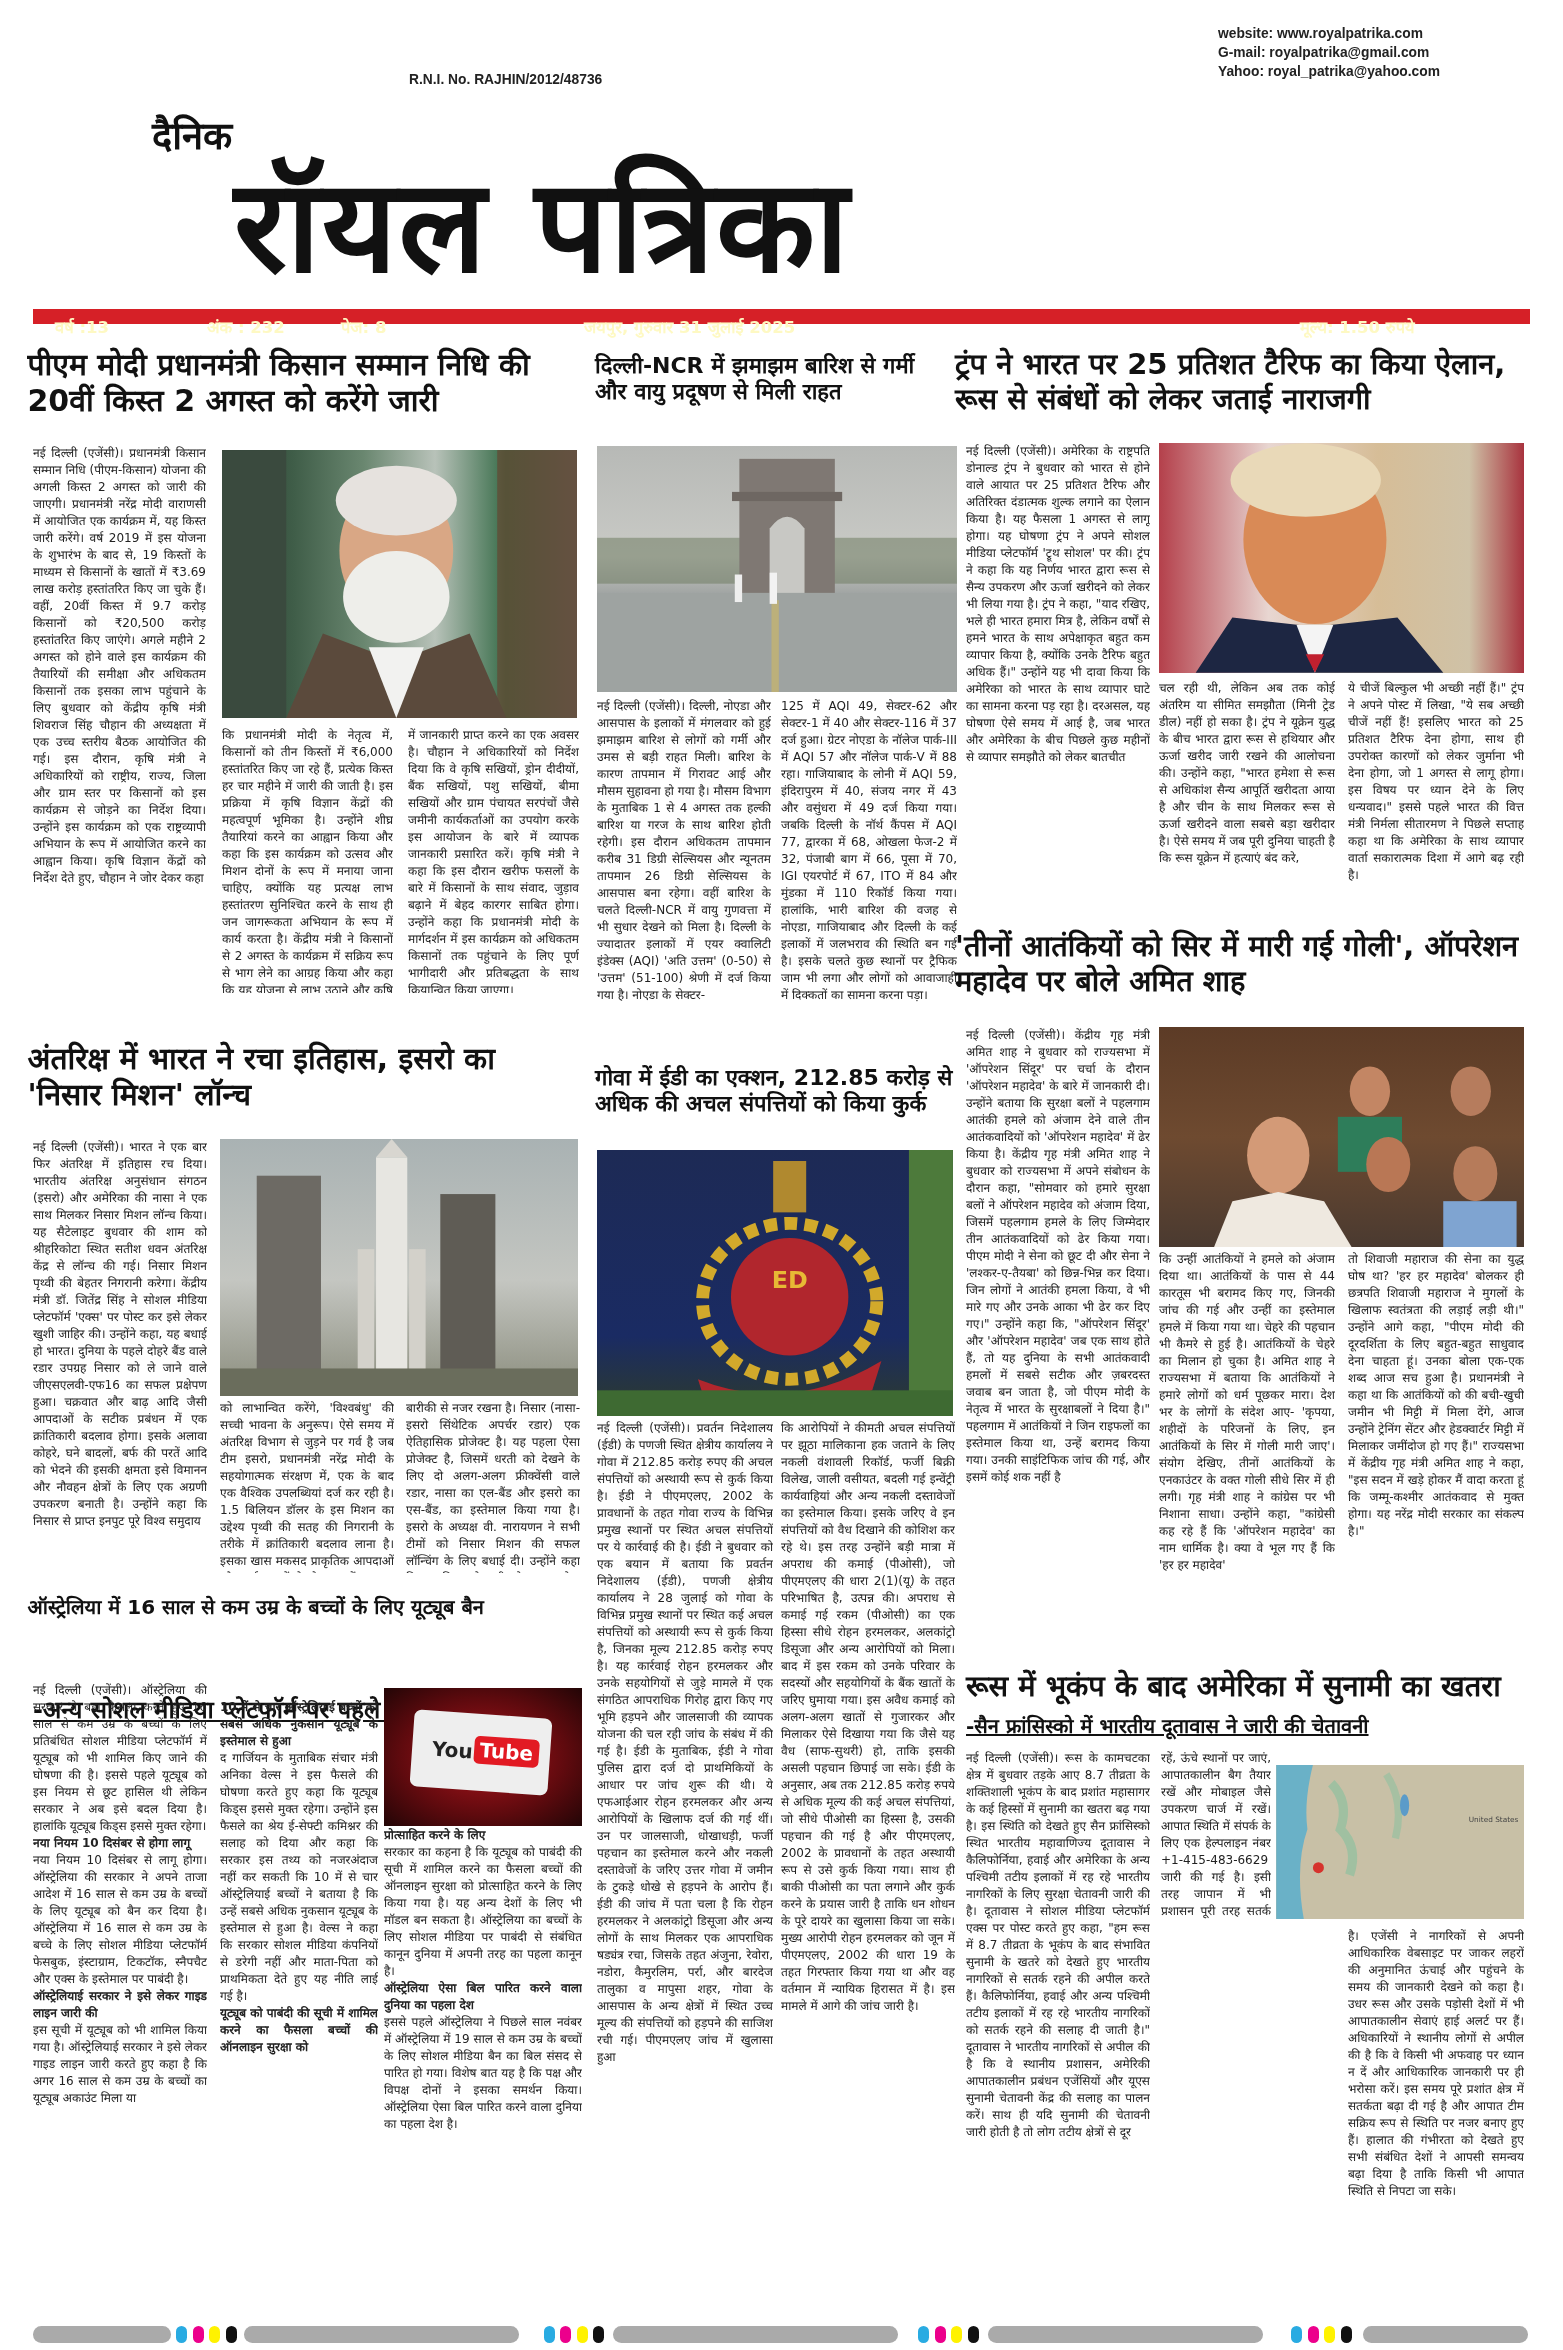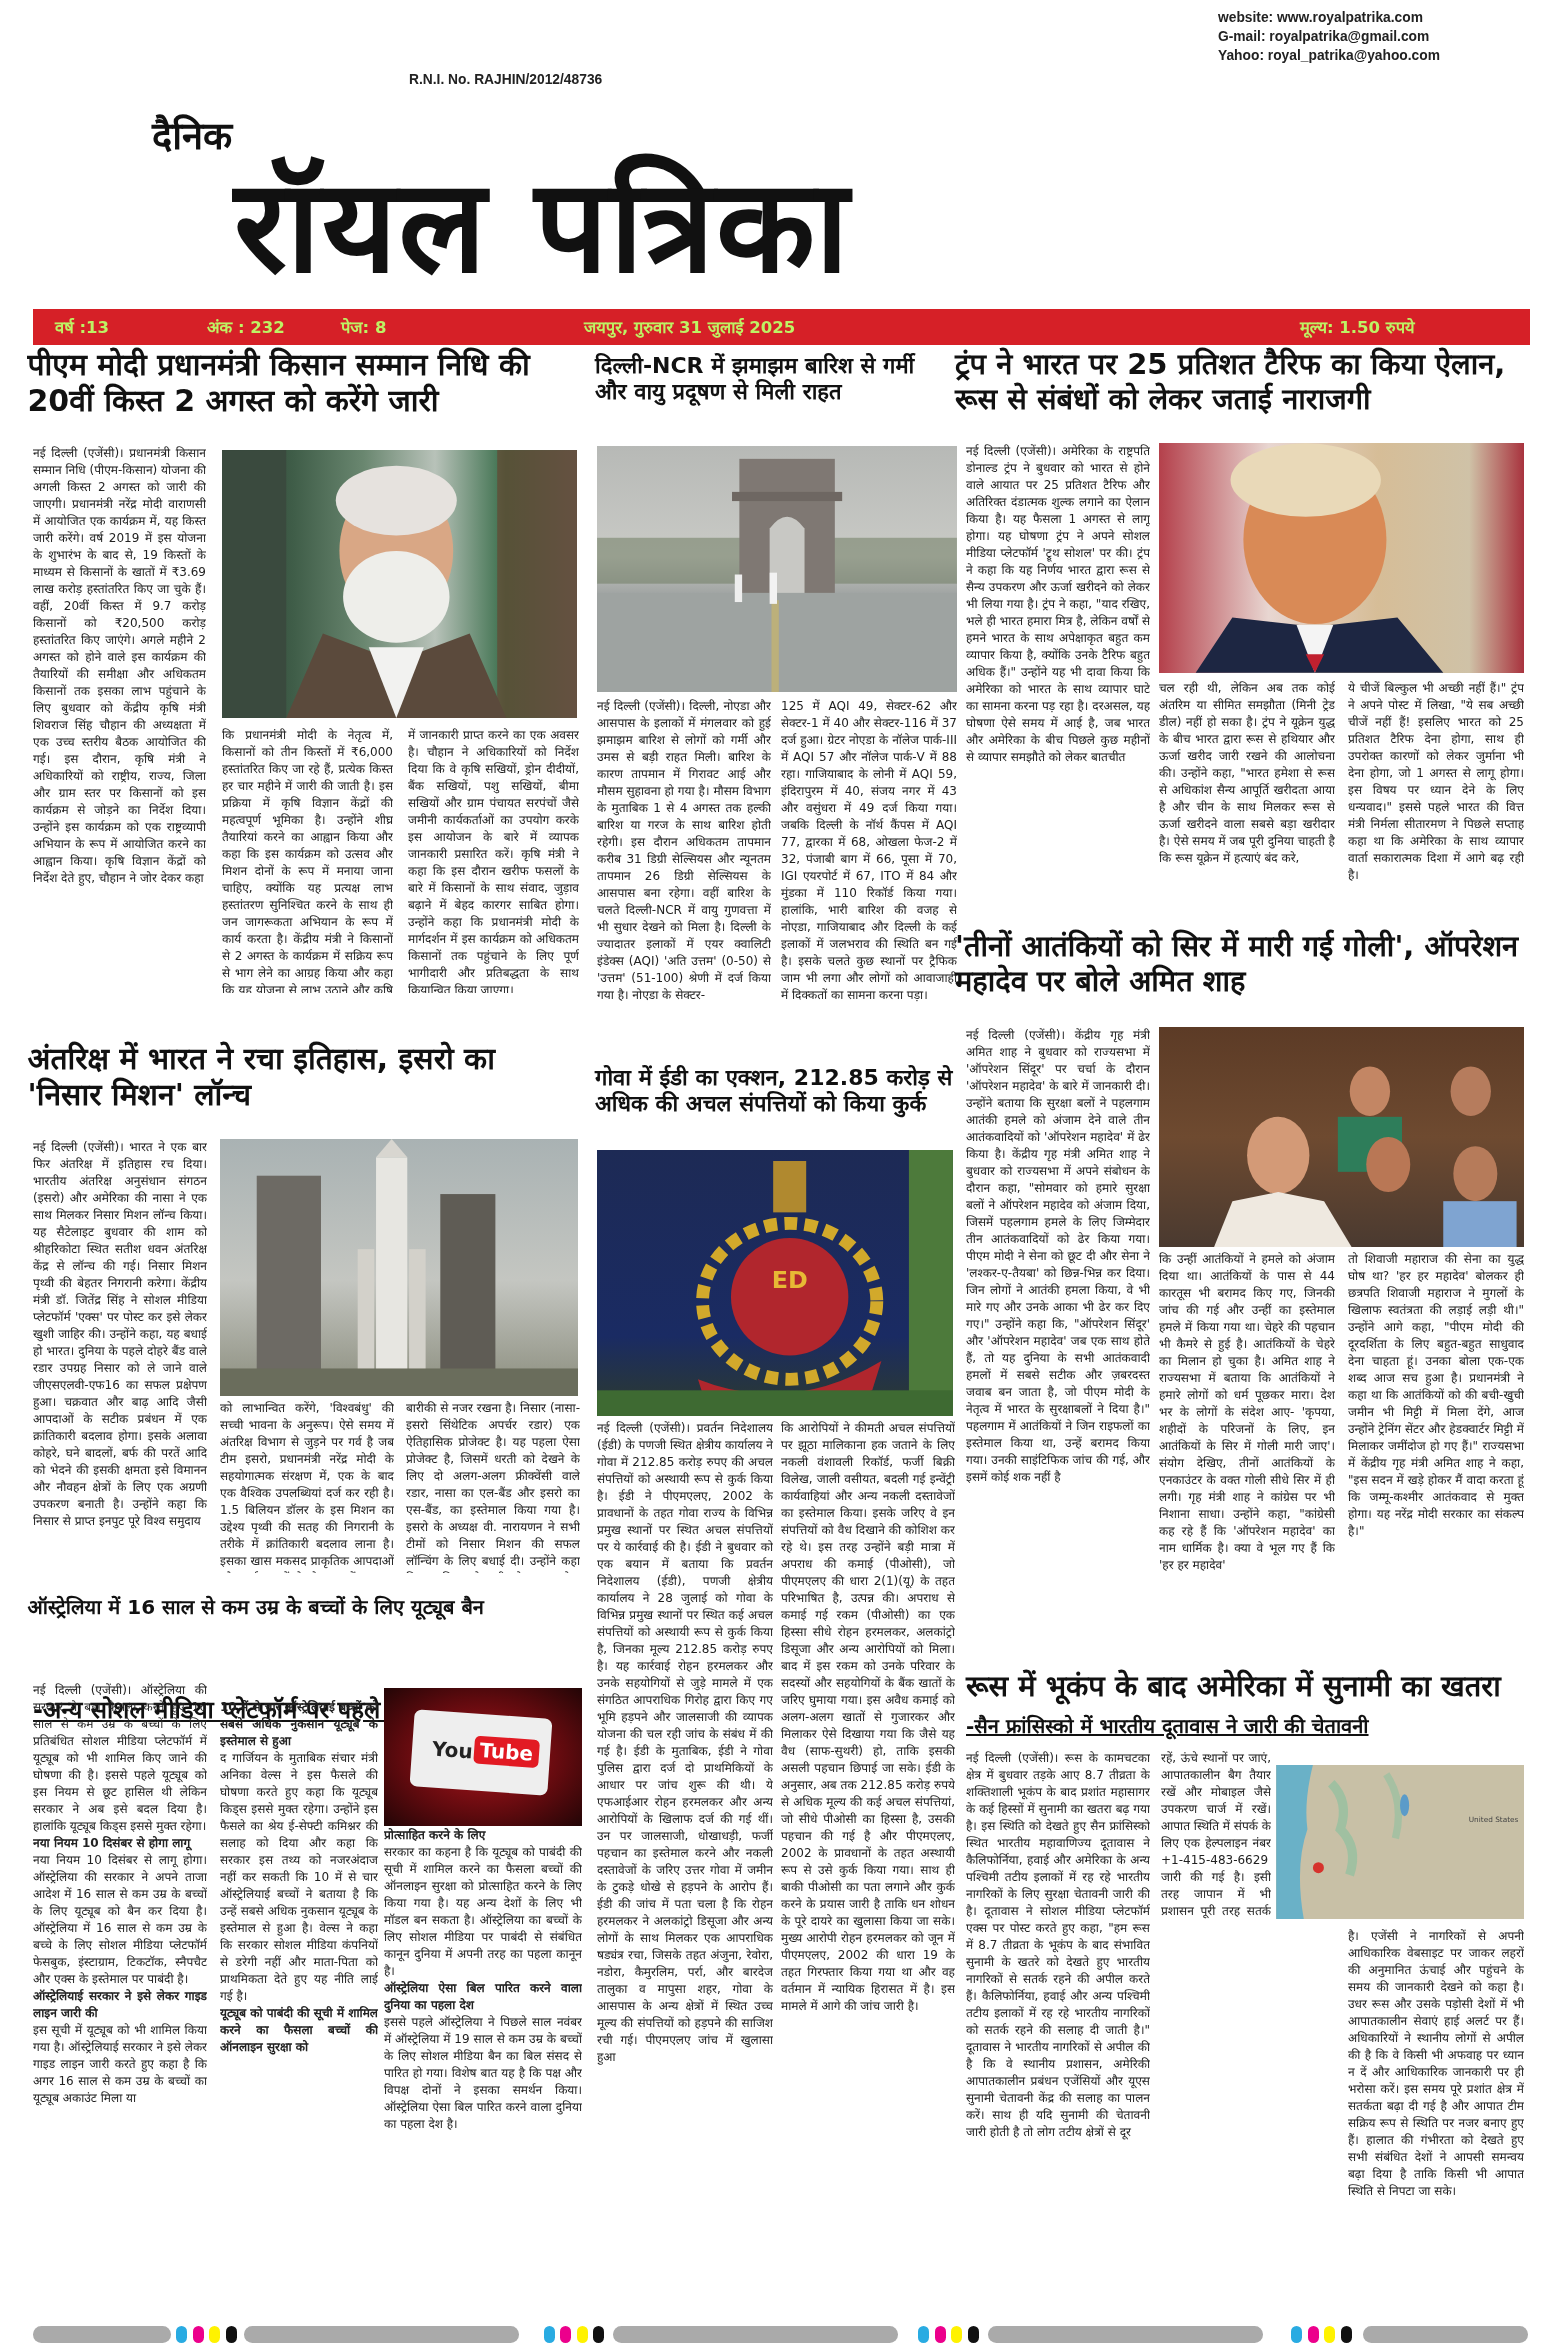--- a/index.html
+++ b/index.html
@@ -1,23 +1,23 @@
 <!DOCTYPE html>
 <html style="font-size:14.7px"><head>
 <meta charset="utf-8">
 <style>
 *{box-sizing:border-box;margin:0;padding:0}
 html,body{width:1564px;height:2351px;background:#fff;overflow:hidden}
 body{font-family:"DejaVu Sans","Liberation Sans",sans-serif;color:#1a1a1a;position:relative}
 .abs{position:absolute}
-.contact{right:124px;top:8px;font-family:"Liberation Sans",sans-serif;font-weight:bold;font-size:13.8px;line-height:19px;color:#222}
+.contact{right:124px;top:24px;font-family:"Liberation Sans",sans-serif;font-weight:bold;font-size:13.8px;line-height:19px;color:#222}
 .rni{left:409px;top:72px;font-family:"Liberation Sans",sans-serif;font-weight:bold;font-size:13.8px;color:#222}
 .dainik{left:152px;top:108px;font-size:38px;font-weight:bold;color:#111}
 .masthead{left:234px;top:148px;font-size:129px;font-weight:bold;line-height:156px;color:#111;letter-spacing:1.8px}
-.redbar{left:33px;top:309px;width:1497px;height:36px;background:#d62027;color:#bef264;font-size:16.5px;font-weight:bold}
+.redbar{left:33px;top:309px;width:1497px;height:15px;background:#d62027;color:#fef9c3;font-size:16.5px;font-weight:bold}
 .redbar span{position:absolute;top:5.5px}
 .hl{font-weight:bold;color:#111;text-align:left;line-height:1.2}
 .col{font-size:12px;line-height:17px;text-align:justify;color:#222;overflow:hidden}
 .col b{font-weight:bold}
 .img{overflow:hidden}
 .sub{font-weight:bold;text-decoration:underline;color:#111}
 .footer{top:2326px;height:16.5px}
 .pill{position:absolute;height:16.5px;border-radius:8.3px;background:#aaa;top:0}
 .dot{position:absolute;width:11px;height:16.5px;border-radius:5.5px;top:0}
 </style>

